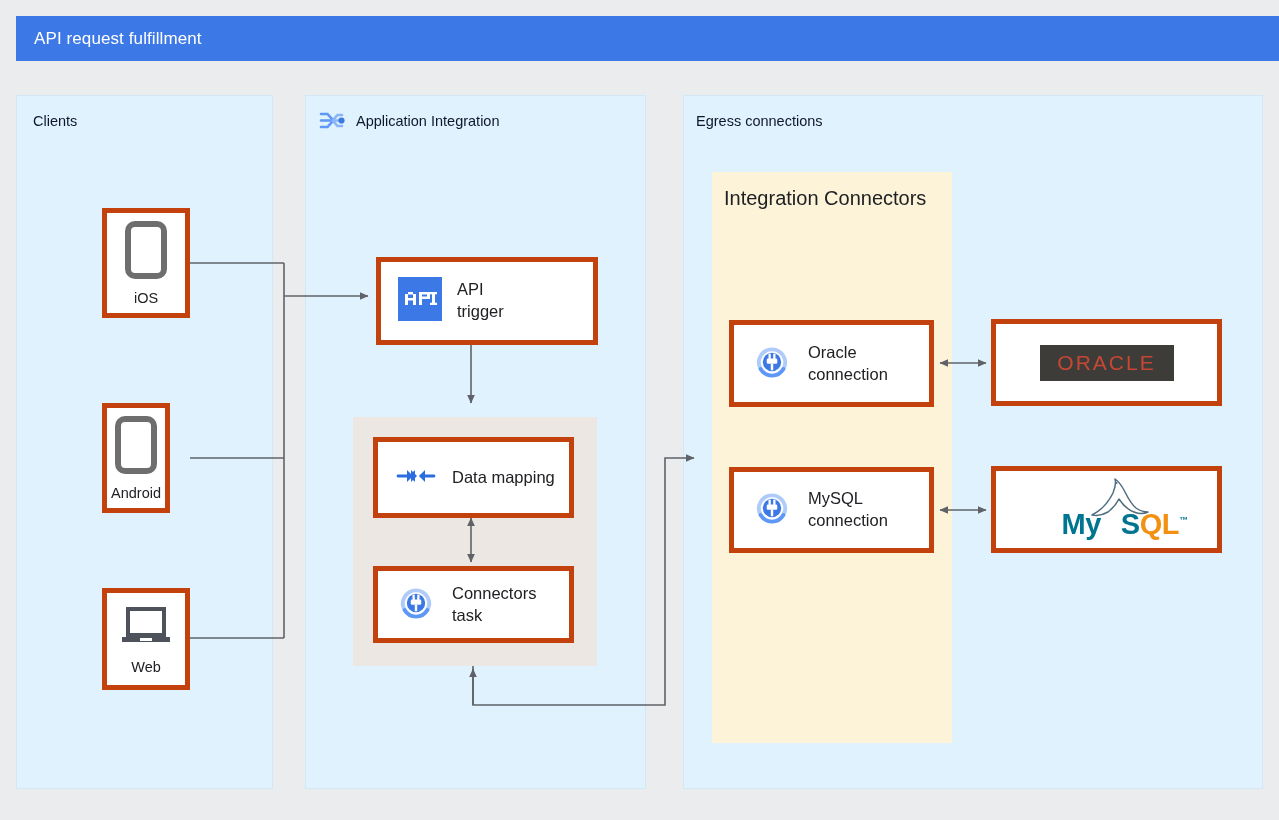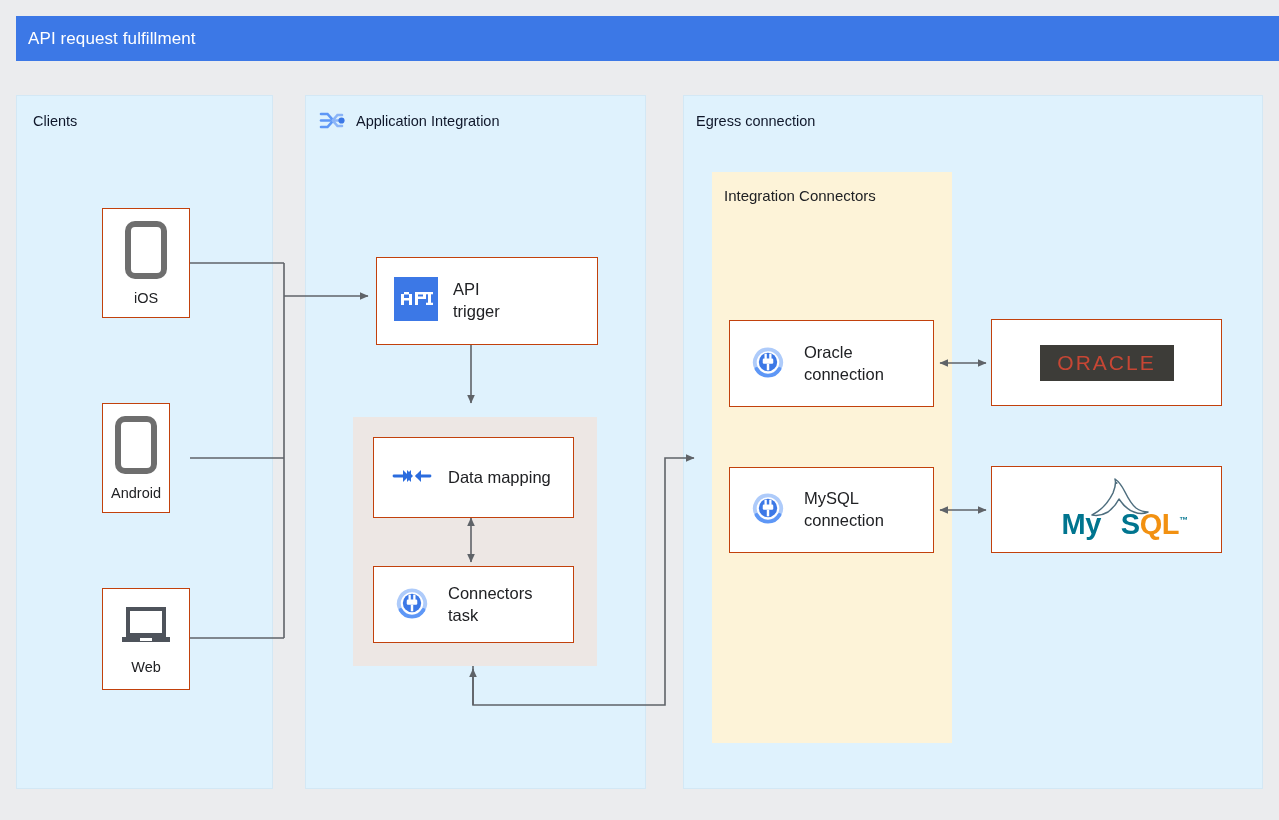--- a/index.html
+++ b/index.html
@@ -12,43 +12,43 @@
   }
   #stage{position:relative;width:1279px;height:820px;}
 
   
   .titlebar{
     position:absolute;left:16px;top:16px;width:1263px;height:45px;
     background:#3C78E6;
     display:flex;align-items:center;
   }
   .titlebar .txt{
-    color:#FFFFFF;font-size:17px;font-weight:400;padding-left:12px;letter-spacing:.1px;
+    color:#FFFFFF;font-size:17px;font-weight:400;padding-left:18px;letter-spacing:.1px;
   }
 
   
   .zone{
     position:absolute;background:#DFF2FD;border:1px solid #D3E8F5;
     box-sizing:border-box;
   }
   .zone-label{
     position:absolute;font-size:14.5px;color:#0f172a;white-space:nowrap;
   }
 
   
   .subpanel{position:absolute;box-sizing:border-box;}
   .subpanel.connectors{background:#FDF3D8;}
   .subpanel.taskgroup{background:#EDE7E4;}
   .sub-label{
-    position:absolute;font-size:15px;color:#202124;white-space:nowrap;
+    position:absolute;font-size:20px;color:#202124;white-space:nowrap;
   }
 
   
   .card{
-    position:absolute;background:#FFFFFF;border:1px solid #c2410c;
+    position:absolute;background:#FFFFFF;border:5px solid #c2410c;
     box-sizing:border-box;display:flex;align-items:center;
   }
   .card.center{justify-content:center;}
   .card-text{
     font-size:16.5px;color:#202124;line-height:1.33;white-space:pre-line;
   }
   .card.client{flex-direction:column;justify-content:center;}
   .client-label{font-size:14.5px;color:#202124;margin-top:7px;}
 
   .icon{flex:0 0 auto;display:block;}
@@ -100,21 +100,21 @@
         <path d="M16 14.2 L20.5 9 L25 9"></path>
         <path d="M16 14.5 L23 14.5"></path>
         <path d="M16 14.8 L20.5 20 L25 20"></path>
       </g>
       <circle cx="24.5" cy="14.5" r="3.1" fill="#3C78E6"></circle>
     </svg>
   </div>
   <div class="zone-label" style="left:356px;top:113px;">Application Integration</div>
 
   <div class="zone" style="left:683px;top:95px;width:580px;height:694px;"></div>
-  <div class="zone-label" style="left:696px;top:113px;">Egress connection</div>
+  <div class="zone-label" style="left:696px;top:113px;">Egress connections</div>
 
   <div class="subpanel connectors" style="left:712px;top:172px;width:240px;height:571px;"></div>
   <div class="sub-label" style="left:724px;top:187px;">Integration Connectors</div>
 
   <div class="subpanel taskgroup" style="left:353px;top:417px;width:244px;height:249px;"></div>
 
   <svg id="wires">
     <defs>
       <marker id="ar" markerWidth="9" markerHeight="8" refX="8.4" refY="4" orient="auto" markerUnits="userSpaceOnUse">
         <path d="M0,0 L9,4 L0,8 z" fill="#5F6368"></path>

